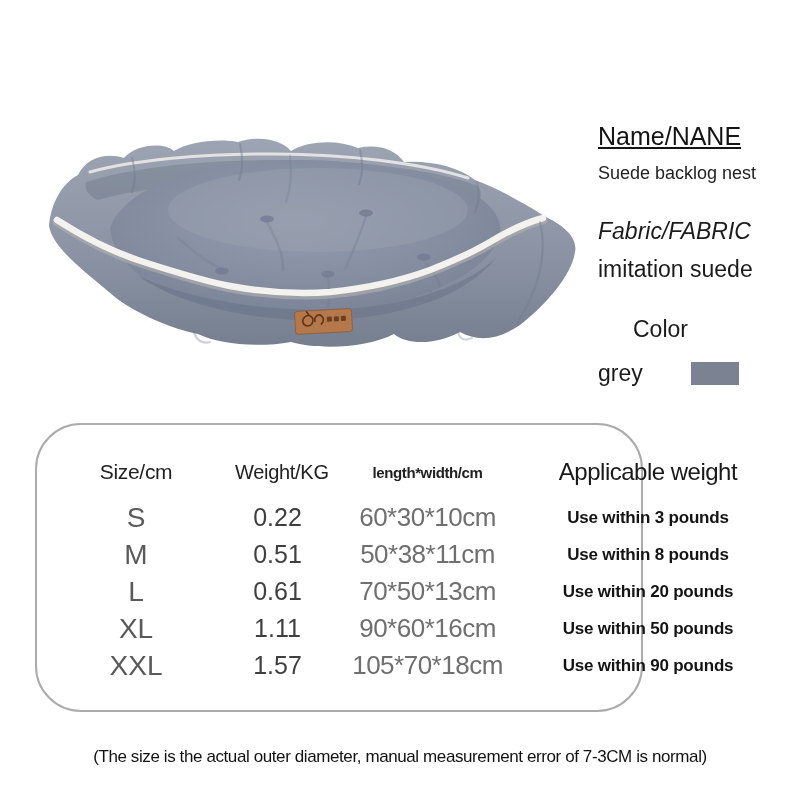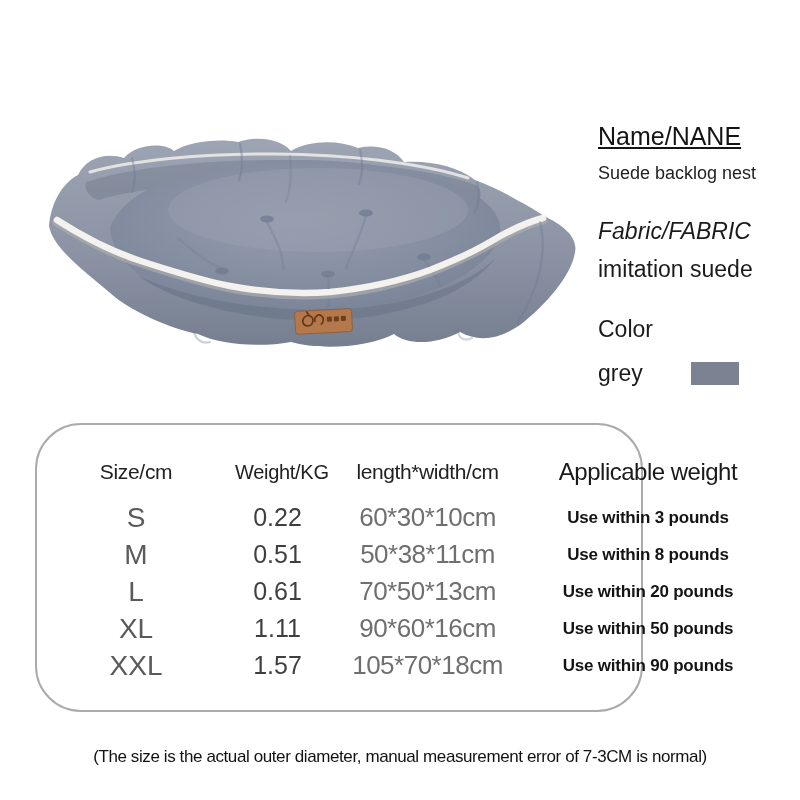--- a/index.html
+++ b/index.html
@@ -9,35 +9,35 @@
   }
   
   .bed-figure{position:absolute;left:28px;top:118px;width:560px;height:300px;}
   
   .info{position:absolute;left:598px;top:0;width:200px;height:420px;}
   .info .line{position:absolute;left:0;white-space:nowrap;}
   .name-label   {top:122px;font-size:25px;color:#141414;text-decoration:underline;}
   .name-value   {top:163px;font-size:18px;color:#222222;}
   .fabric-label {top:218px;font-size:23px;color:#1b1b1b;font-style:italic;}
   .fabric-value {top:256px;font-size:23px;color:#1b1b1b;}
-  .color-label  {top:316px;font-size:23px;color:#1b1b1b;}
+  .color-label  {top:316px;font-size:23px;color:#1b1b1b;margin-left:35px;}
   .color-row    {top:360px;font-size:23px;color:#1b1b1b;display:flex;align-items:center;gap:48px;}
   .swatch{display:inline-block;width:48px;height:23px;}
   
   .size-table{
     position:absolute;left:35px;top:423px;width:608px;height:289px;
     border:2px solid #ababab;border-radius:46px;box-sizing:border-box;
     padding-top:20px;
   }
   .trow{display:grid;grid-template-columns:198px 85px 215px 226px;height:37px;align-items:center;}
   .trow.head{height:54px;}
   .c{text-align:center;white-space:nowrap;overflow:visible;}
   .h-size  {font-size:21px;font-weight:500;color:#222;letter-spacing:-0.3px;}
   .h-weight{font-size:20px;font-weight:500;color:#222;letter-spacing:-0.3px;}
-  .h-dims  {font-size:21px;font-weight:400;color:#222;letter-spacing:-0.4px;}
+  .h-dims  {font-size:15px;font-weight:700;color:#222;letter-spacing:-0.4px;}
   .h-app   {font-size:24px;font-weight:500;color:#1a1a1a;letter-spacing:-0.5px;}
   .col-size  {font-size:28px;color:#5a5a5a;}
   .col-weight{font-size:25px;color:#3f3f3f;}
   .col-dims  {font-size:26px;color:#6f6f6f;letter-spacing:-0.5px;}
   .col-app   {font-size:17px;font-weight:600;color:#141414;letter-spacing:-0.2px;}
   
   .footnote{
     position:absolute;left:0;right:0;top:747px;text-align:center;
     font-size:17px;font-weight:500;color:#121212;letter-spacing:-0.4px;
   }

